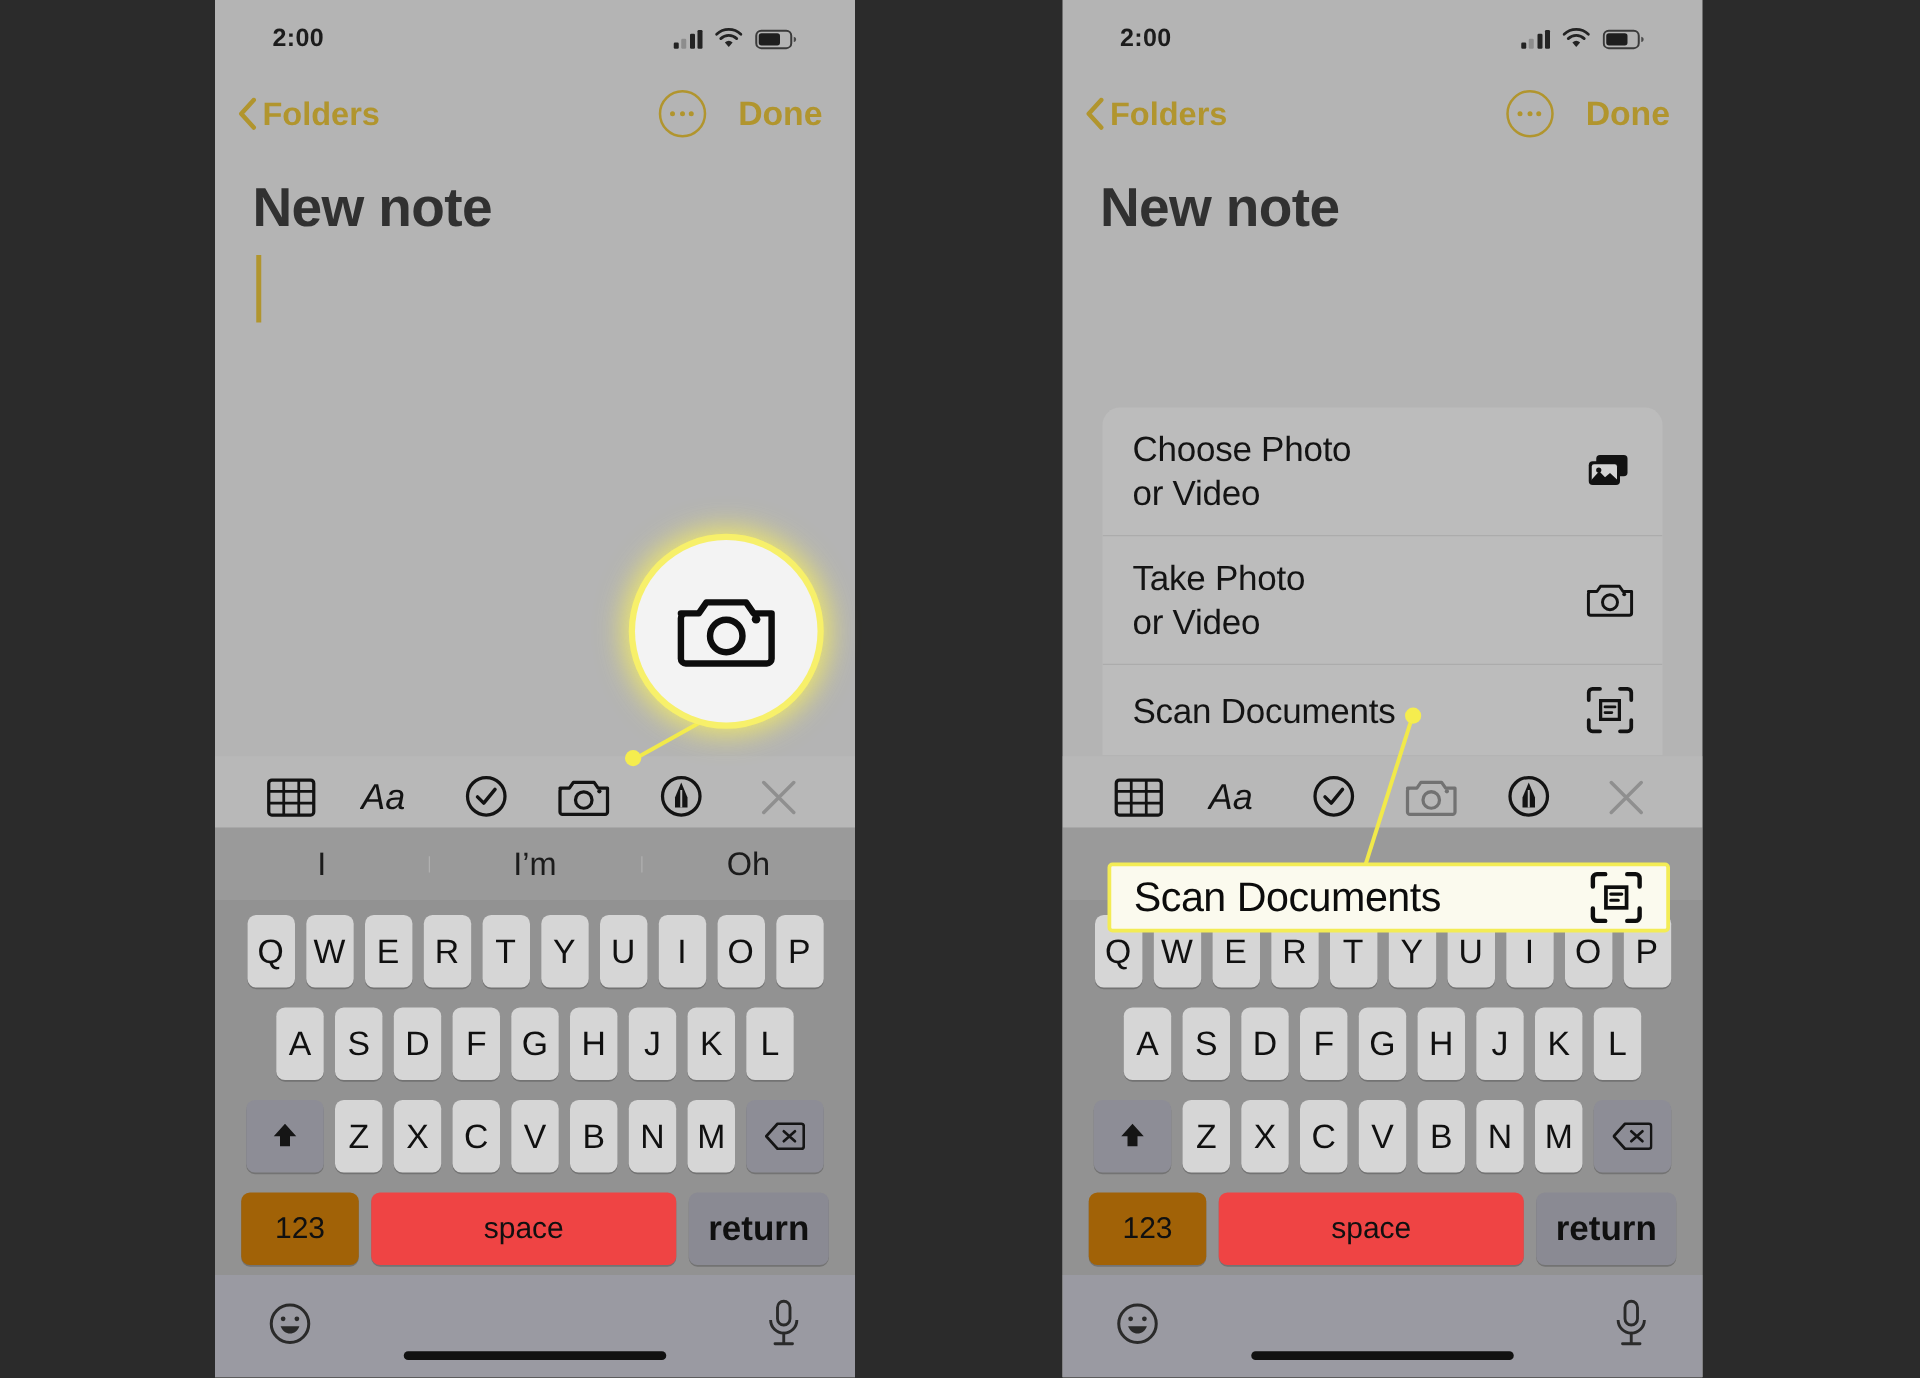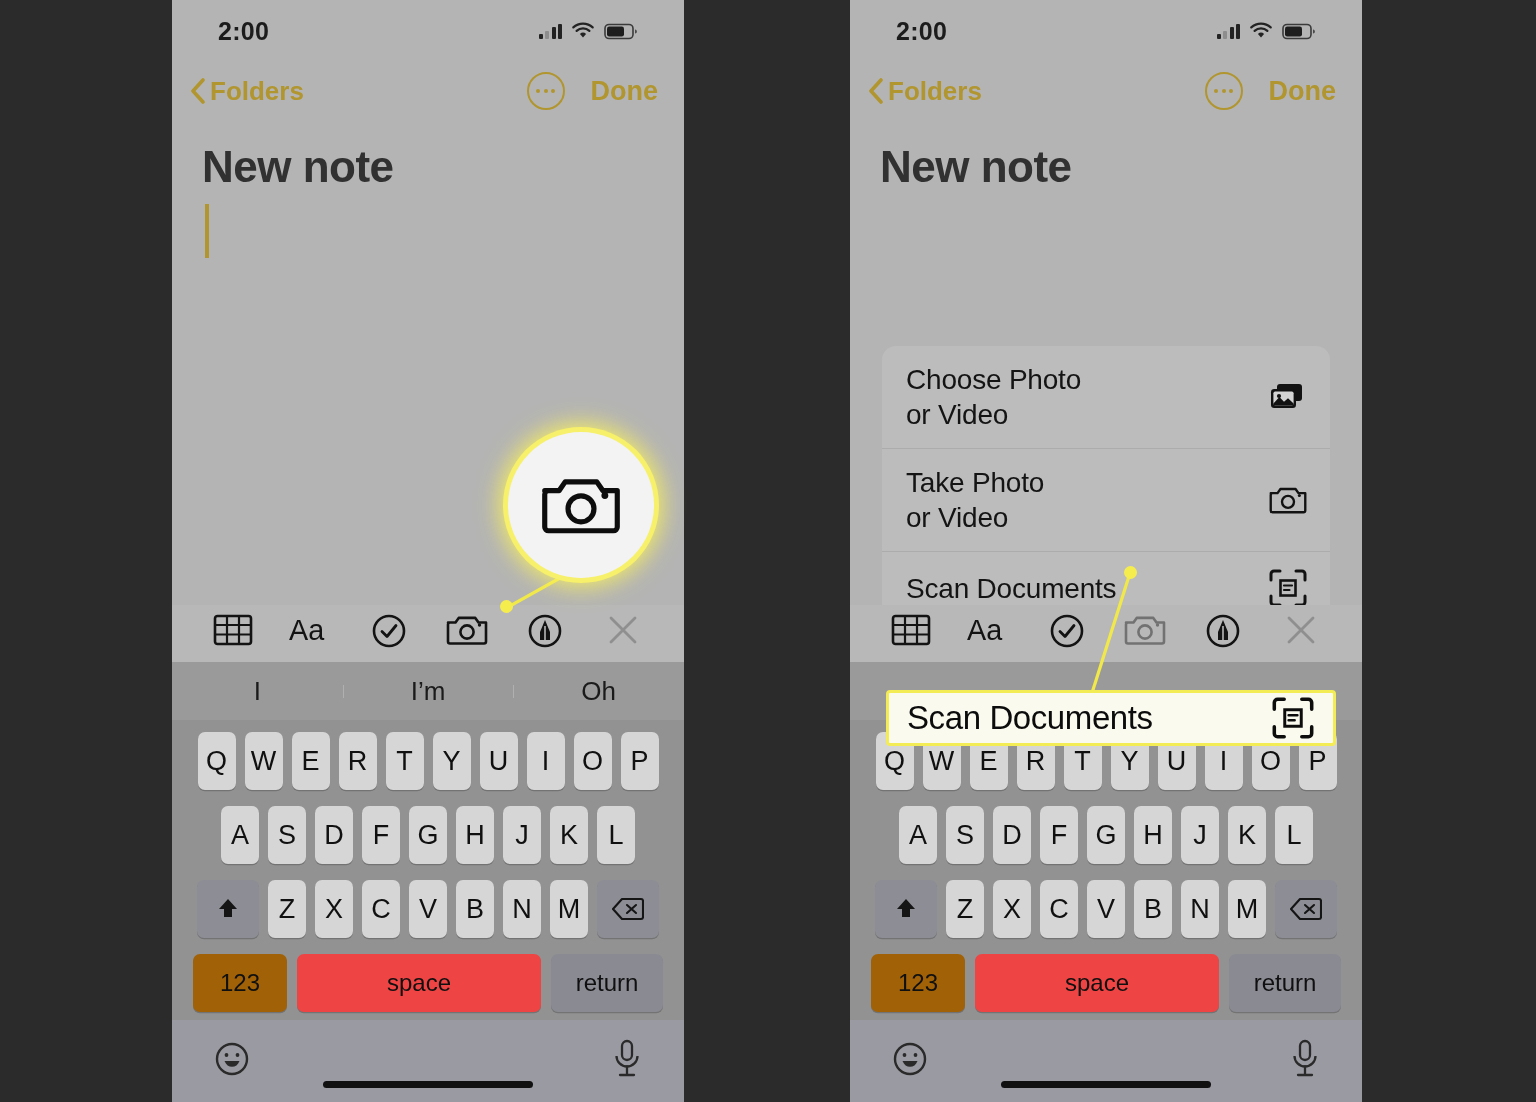--- a/index.html
+++ b/index.html
@@ -19,21 +19,21 @@
   .phone.left  { left:172px; }
   .phone.right { left:850px; }
 
   
   .statusbar {
     position:relative; height:62px;
     display:flex; align-items:center; justify-content:space-between;
     padding:0 46px 0 46px;
   }
   .status-time {
-    font-size:25px; font-weight:bold; color:#1c1c1c; letter-spacing:.3px;
+    font-size:20px; font-weight:bold; color:#1c1c1c; letter-spacing:.3px;
   }
   .status-right { display:flex; align-items:center; gap:9px; }
   .signal { display:flex; align-items:flex-end; gap:2.5px; height:16px; }
   .signal i { display:block; width:4px; background:#232323; border-radius:1px; }
   .signal i:nth-child(1){ height:5px; }
   .signal i:nth-child(2){ height:8px; background:#8d8d8d;}
   .signal i:nth-child(3){ height:12px; }
   .signal i:nth-child(4){ height:15px; }
   .wifi svg, .batt svg { display:block; }
 
@@ -57,42 +57,42 @@
   .note-body { position:relative; padding:22px 30px 0 30px; }
   .note-title {
     font-size:44px; font-weight:bold; color:#313131; letter-spacing:-.5px;
   }
   .note-caret {
     width:4px; height:54px; background:#b1952e; margin-top:12px; margin-left:3px;
   }
 
   
   .sheet {
-    position:absolute; left:32px; right:32px; top:346px;
+    position:absolute; left:32px; right:32px; top:326px;
     background:#bcbcbc; border-radius:14px 14px 0 0; overflow:hidden;
   }
   .sheet-row {
     display:flex; align-items:center; justify-content:space-between;
     padding:16px 22px 16px 24px; min-height:68px;
     border-bottom:1px solid #acacac;
   }
   .sheet-row:last-child { border-bottom:none; }
   .sheet-label {
     font-size:28px; color:#141414; line-height:1.25; letter-spacing:-.2px;
     white-space:pre-line;
   }
   .sheet-icon { width:40px; height:40px; flex:none; }
 
   
   .fmt-toolbar {
     position:absolute; left:0; right:0; top:605px; height:57px;
     background:#b8b8b8; display:flex; align-items:center;
     justify-content:space-around; padding:0 22px;
   }
-  .fmt-btn { width:46px; height:42px; display:flex; align-items:flex-start; justify-content:center; }
+  .fmt-btn { width:46px; height:42px; display:flex; align-items:flex-end; justify-content:center;font-style:italic; }
 
   
   .predict {
     position:absolute; left:0; right:0; top:662px; height:58px;
     background:#9a9a9a; display:flex; align-items:center;
   }
   .predict-cell {
     flex:1; text-align:center; font-size:26px; color:#1b1b1b;
     position:relative;
   }
@@ -112,21 +112,21 @@
   .key {
     background:#d6d6d6; border-radius:7px; height:58px; width:38px;
     display:flex; align-items:center; justify-content:center;
     font-size:27px; color:#101010; font-weight:500;
     box-shadow:0 1.3px 0 rgba(90,90,90,.55);
   }
   .krow.r1 .key { width:38px; }
   .key.wide { width:62px; background:#8d8d96; }
   .key.num { width:94px; background:#a16207; font-size:24px; }
   .key.space { flex:1; max-width:244px; background:#ef4444; font-size:24px; }
-  .key.ret { width:112px; background:#8a8a93; font-size:24px; }
+  .key.ret { width:112px; background:#8a8a93; font-size:28px;font-weight:bold; }
   .krow.r4 { gap:10px; padding:0 8px; margin-bottom:0; }
   .krow.r4 .key { height:58px; }
 
   
   .botbar {
     position:absolute; left:0; right:0; bottom:0; height:82px;
     background:#9a9aa2; display:flex; align-items:center;
     justify-content:space-between; padding:0 42px;
   }
   .home-ind {

